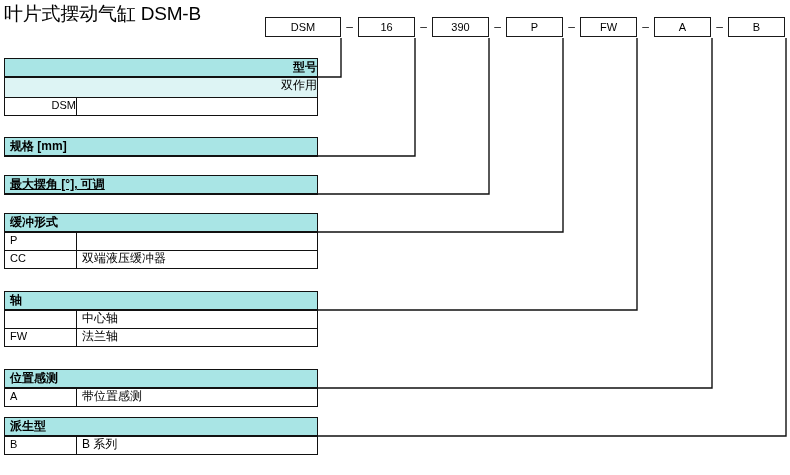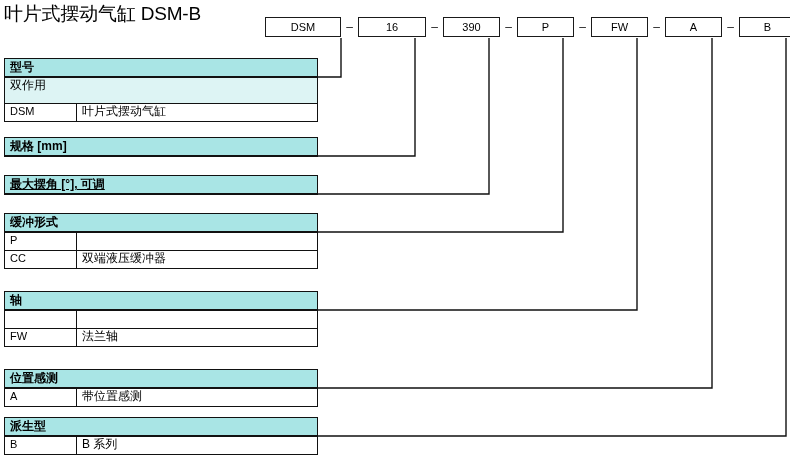--- a/index.html
+++ b/index.html
@@ -88,21 +88,21 @@
     border-bottom: 2.5px solid #111111;
     box-sizing: border-box;
     font-size: 12px;
     font-weight: bold;
     line-height: 17px;
     padding-left: 5px;
     white-space: nowrap;
     overflow: hidden;
   }
   .sec-subheader {
-    height: 26px;
+    height: 20px;
     background: #ddf4f4;
     border: 1.5px solid #111111;
     border-top: none;
     box-sizing: border-box;
     font-size: 12px;
     line-height: 15px;
     padding-left: 5px;
     white-space: nowrap;
     overflow: hidden;
   }
@@ -138,21 +138,21 @@
 
 <div id="title-block">
   <div id="page-title">叶片式摆动气缸 DSM-B</div>
 </div>
 
 <div id="code-row">
     <div class="code-box" style="width: 76px;">
       <span>DSM</span>
     </div>
     <div class="code-dash">–</div>
-    <div class="code-box" style="width: 68px;">
+    <div class="code-box" style="width: 57px;">
       <span>16</span>
     </div>
     <div class="code-dash">–</div>
     <div class="code-box" style="width: 57px;">
       <span>390</span>
     </div>
     <div class="code-dash">–</div>
     <div class="code-box" style="width: 57px;">
       <span>P</span>
     </div>
@@ -174,26 +174,25 @@
     <path d="M 341 38 L 341 77 L 318 77" fill="none" stroke="#111111" stroke-width="1.4"></path>
     <path d="M 415 38 L 415 156 L 318 156" fill="none" stroke="#111111" stroke-width="1.4"></path>
     <path d="M 489 38 L 489 194 L 318 194" fill="none" stroke="#111111" stroke-width="1.4"></path>
     <path d="M 563 38 L 563 232 L 318 232" fill="none" stroke="#111111" stroke-width="1.4"></path>
     <path d="M 637 38 L 637 310 L 318 310" fill="none" stroke="#111111" stroke-width="1.4"></path>
     <path d="M 712 38 L 712 388 L 318 388" fill="none" stroke="#111111" stroke-width="1.4"></path>
     <path d="M 786 38 L 786 436 L 318 436" fill="none" stroke="#111111" stroke-width="1.4"></path>
   </svg>
 
 <div id="sections-root">
-    <div class="section" style="top: 58px;">
+    <div class="section" style="top: 58px; text-align: right;">
       <div class="sec-header">型号</div>
       <div class="sec-subheader">双作用</div>
       <div class="sec-row">
         <div class="cell-code">DSM</div>
-        <div class="cell-desc">叶片式摆动气缸</div>
       </div>
     </div>
     <div class="section" style="top: 137px;">
       <div class="sec-header">规格 [mm]</div>
     </div>
     <div class="section" style="top: 175px; text-decoration: underline;">
       <div class="sec-header">最大摆角 [°], 可调</div>
     </div>
     <div class="section" style="top: 213px; border-radius: 6px;">
       <div class="sec-header">缓冲形式</div>
@@ -202,20 +201,21 @@
       </div>
       <div class="sec-row">
         <div class="cell-code">CC</div>
         <div class="cell-desc">双端液压缓冲器</div>
       </div>
     </div>
     <div class="section" style="top: 291px;">
       <div class="sec-header">轴</div>
       <div class="sec-row">
         <div class="cell-code"></div>
+        <div class="cell-desc">中心轴</div>
       </div>
       <div class="sec-row">
         <div class="cell-code">FW</div>
         <div class="cell-desc">法兰轴</div>
       </div>
     </div>
     <div class="section" style="top: 369px;">
       <div class="sec-header">位置感测</div>
       <div class="sec-row">
         <div class="cell-code">A</div>

